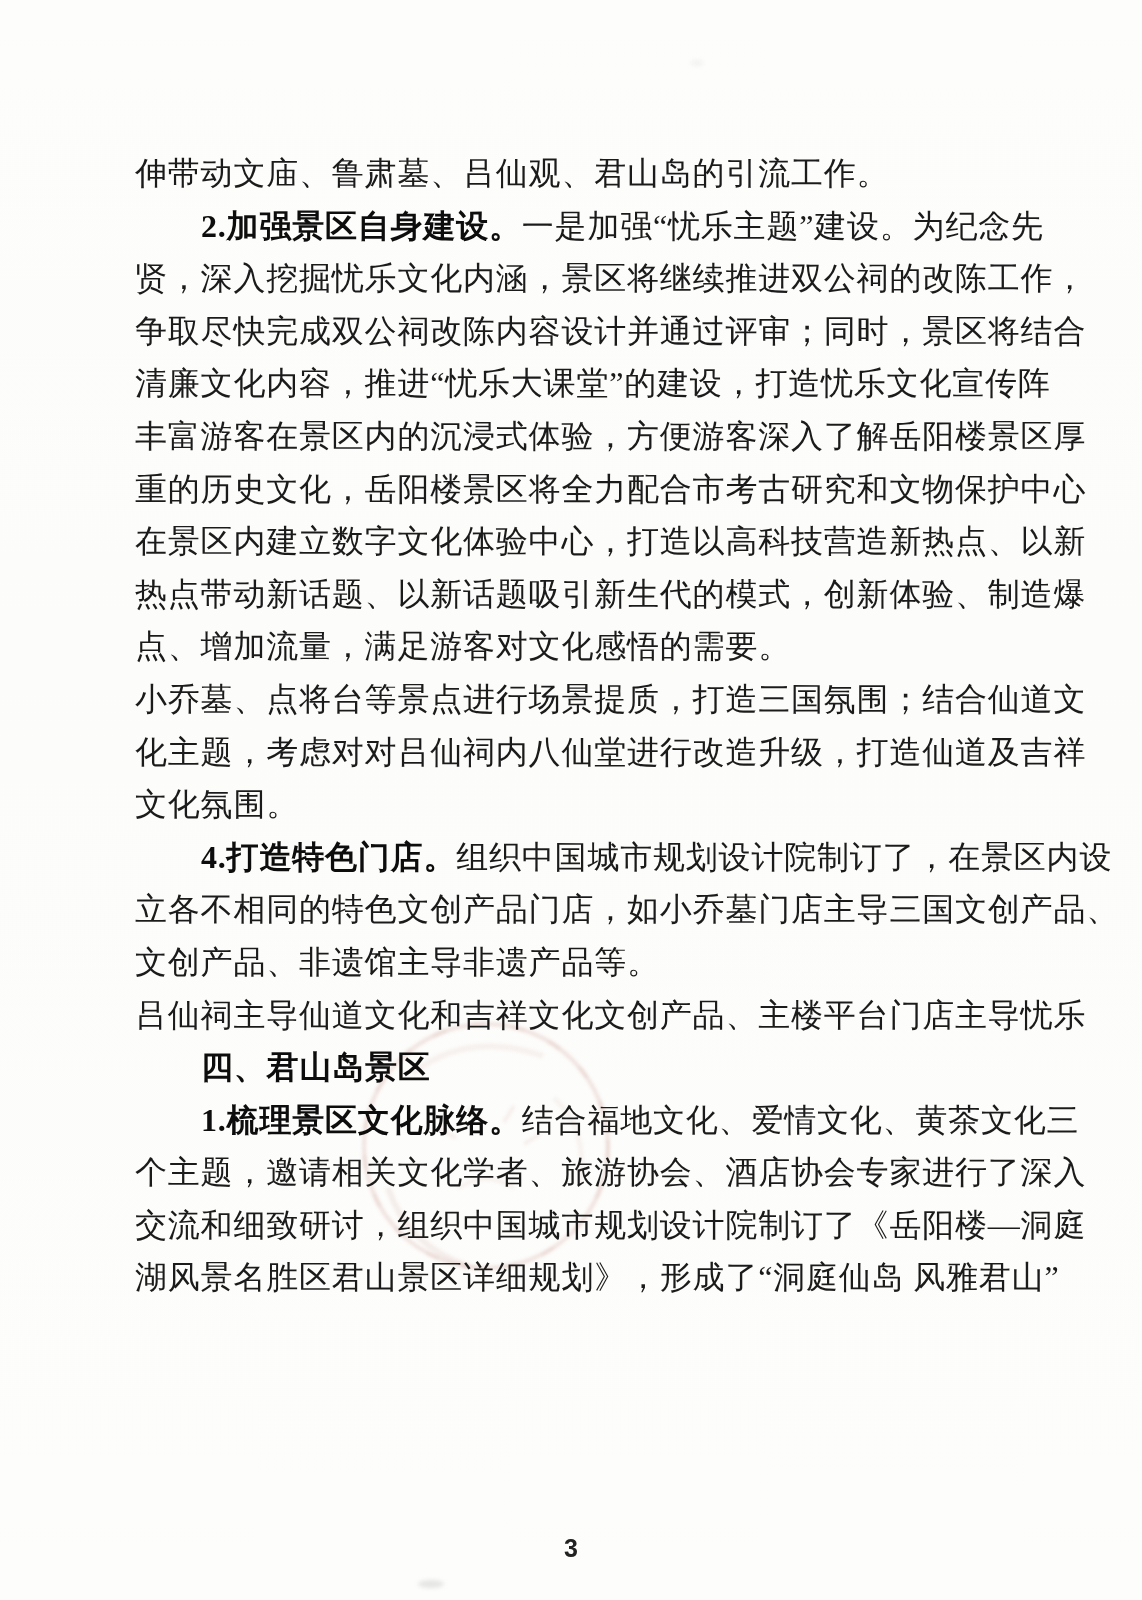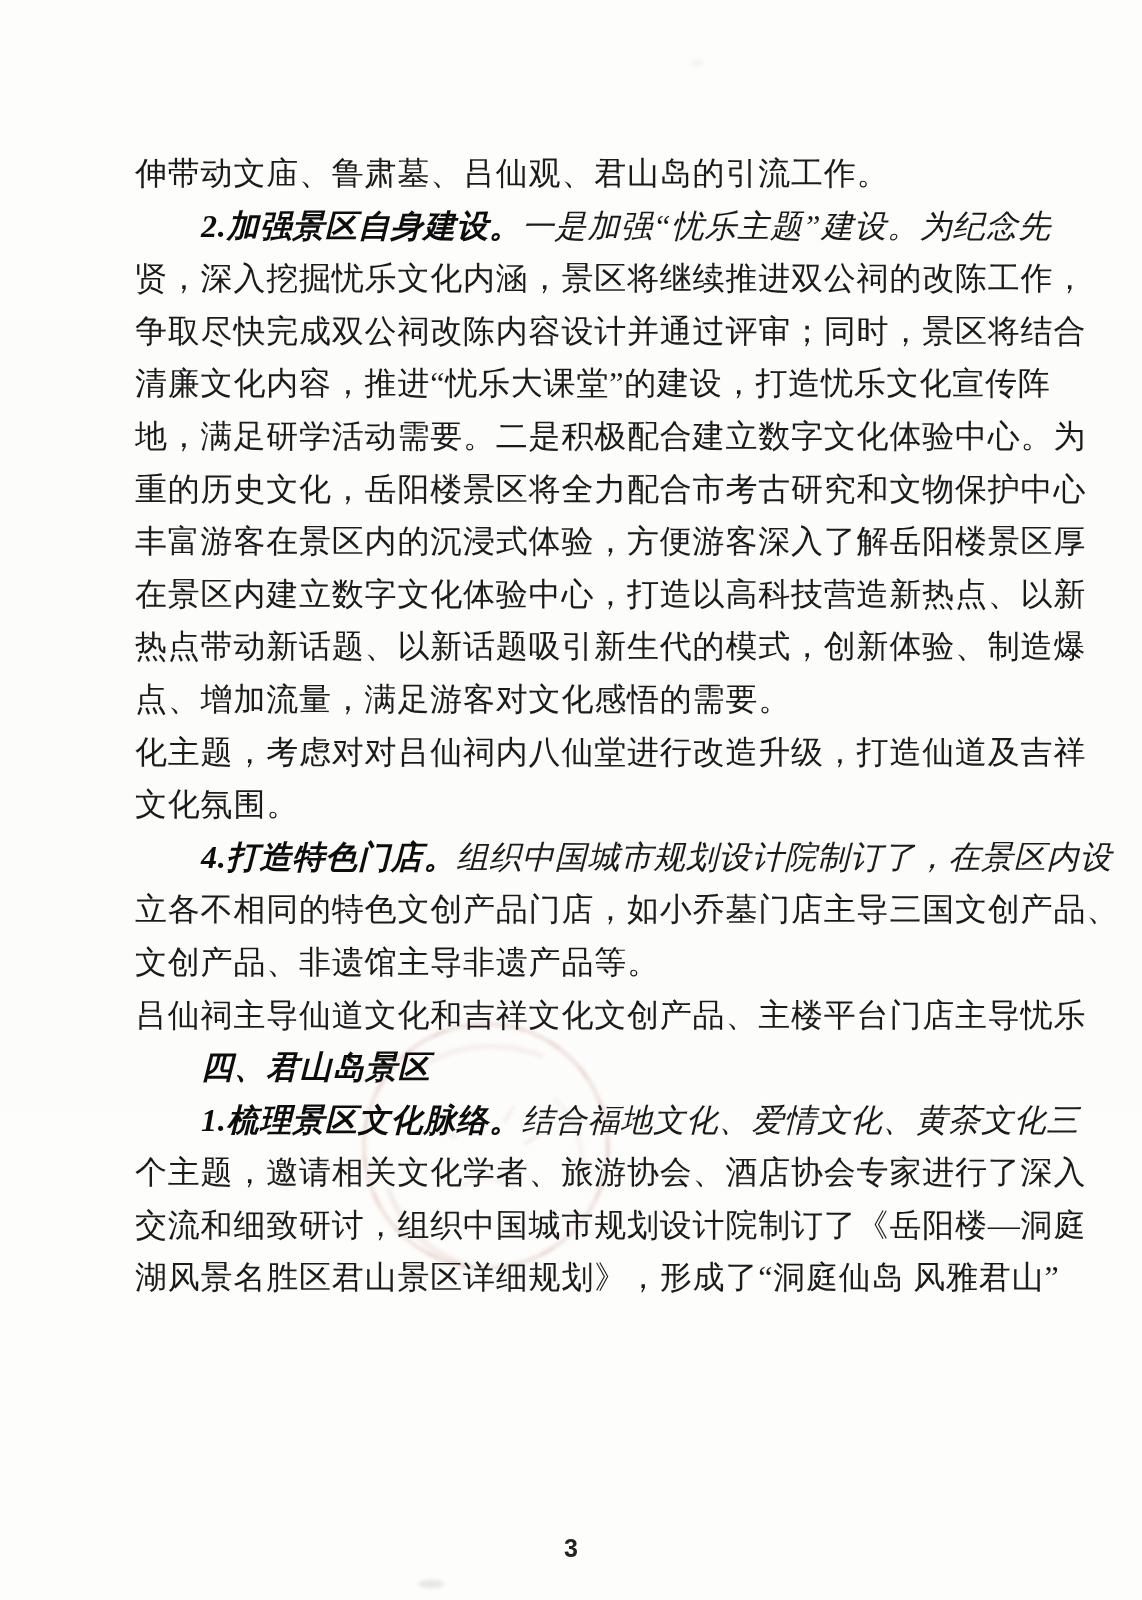--- a/index.html
+++ b/index.html
@@ -25,21 +25,20 @@
     height: 52.6px;
     line-height: 52.6px;
     font-size: 32px;
     letter-spacing: 0.8px;
     color: #1b1b1b;
     white-space: nowrap;
     -webkit-font-smoothing: antialiased;
   }
   .line.indent {
     padding-left: 66px;
-    font-style: italic;
   }
   .seg { display: inline; }
   .seg.bold {
     font-weight: 700;
     color: #0d0d0d;
   }
   .page-number {
     position: absolute;
     left: 0;
     right: 0;
@@ -100,26 +99,26 @@
       <path d="M140 210 q 28 -18 56 0" stroke-width="4" opacity="0.10"></path>
     </g>
   </svg>
 
   <div class="doc-body">
       <div class="line"><span class="seg">伸带动文庙、鲁肃墓、吕仙观、君山岛的引流工作。</span></div>
       <div class="line indent"><span class="seg bold">2.加强景区自身建设。</span><span class="seg">一是加强“忧乐主题”建设。为纪念先</span></div>
       <div class="line"><span class="seg">贤，深入挖掘忧乐文化内涵，景区将继续推进双公祠的改陈工作，</span></div>
       <div class="line"><span class="seg">争取尽快完成双公祠改陈内容设计并通过评审；同时，景区将结合</span></div>
       <div class="line"><span class="seg">清廉文化内容，推进“忧乐大课堂”的建设，打造忧乐文化宣传阵</span></div>
-      <div class="line"><span class="seg">地，满足研学活动需要。二是积极配合建立数字文化体验中心。为</span></div>
+      <div class="line"><span class="seg">丰富游客在景区内的沉浸式体验，方便游客深入了解岳阳楼景区厚</span></div>
       <div class="line"><span class="seg">重的历史文化，岳阳楼景区将全力配合市考古研究和文物保护中心</span></div>
-      <div class="line"><span class="seg">丰富游客在景区内的沉浸式体验，方便游客深入了解岳阳楼景区厚</span></div>
       <div class="line"><span class="seg">在景区内建立数字文化体验中心，打造以高科技营造新热点、以新</span></div>
       <div class="line"><span class="seg">热点带动新话题、以新话题吸引新生代的模式，创新体验、制造爆</span></div>
       <div class="line"><span class="seg">点、增加流量，满足游客对文化感悟的需要。</span></div>
+      <div class="line"><span class="seg">小乔墓、点将台等景点进行场景提质，打造三国氛围；结合仙道文</span></div>
       <div class="line"><span class="seg">化主题，考虑对对吕仙祠内八仙堂进行改造升级，打造仙道及吉祥</span></div>
       <div class="line"><span class="seg">文化氛围。</span></div>
       <div class="line indent"><span class="seg bold">4.打造特色门店。</span><span class="seg">组织中国城市规划设计院制订了，在景区内设</span></div>
       <div class="line"><span class="seg">立各不相同的特色文创产品门店，如小乔墓门店主导三国文创产品、</span></div>
       <div class="line"><span class="seg">文创产品、非遗馆主导非遗产品等。</span></div>
       <div class="line"><span class="seg">吕仙祠主导仙道文化和吉祥文化文创产品、主楼平台门店主导忧乐</span></div>
       <div class="line indent"><span class="seg bold">四、君山岛景区</span></div>
       <div class="line indent"><span class="seg bold">1.梳理景区文化脉络。</span><span class="seg">结合福地文化、爱情文化、黄茶文化三</span></div>
       <div class="line"><span class="seg">个主题，邀请相关文化学者、旅游协会、酒店协会专家进行了深入</span></div>
       <div class="line"><span class="seg">交流和细致研讨，组织中国城市规划设计院制订了《岳阳楼—洞庭</span></div>

